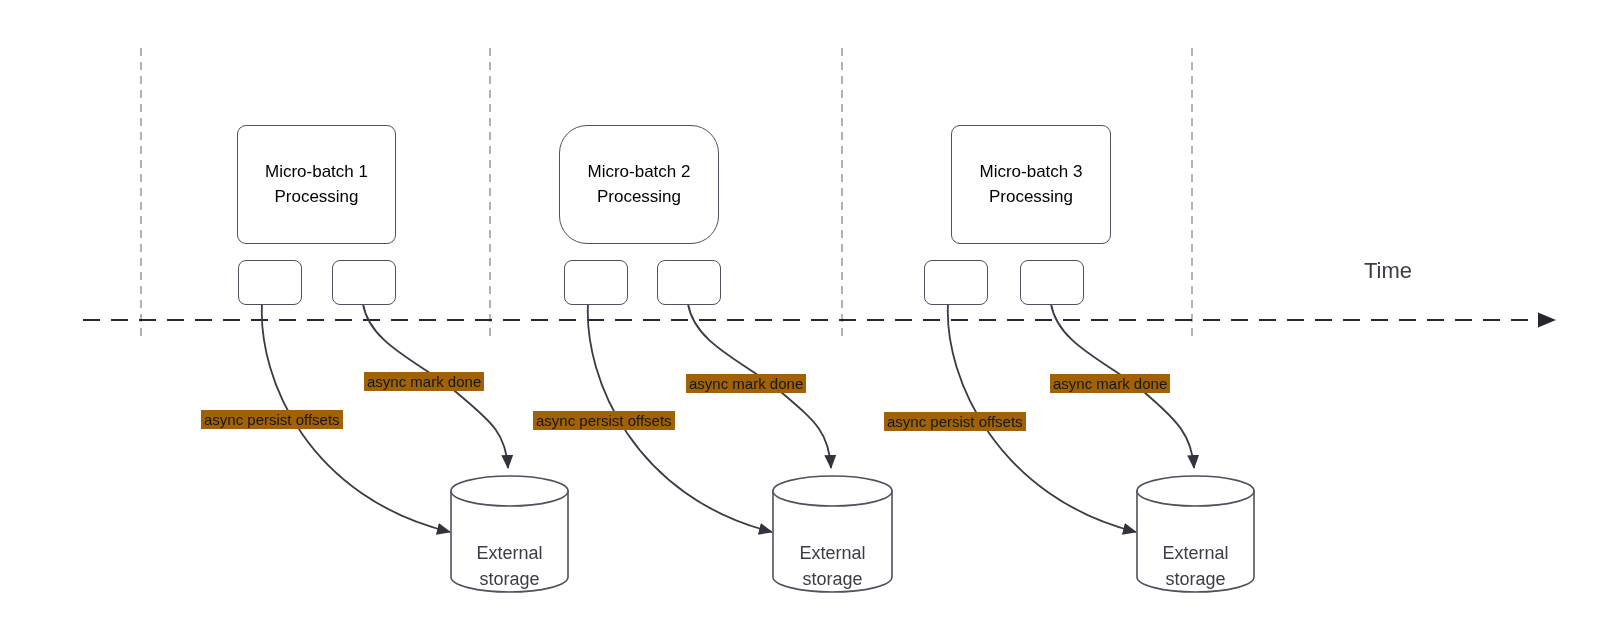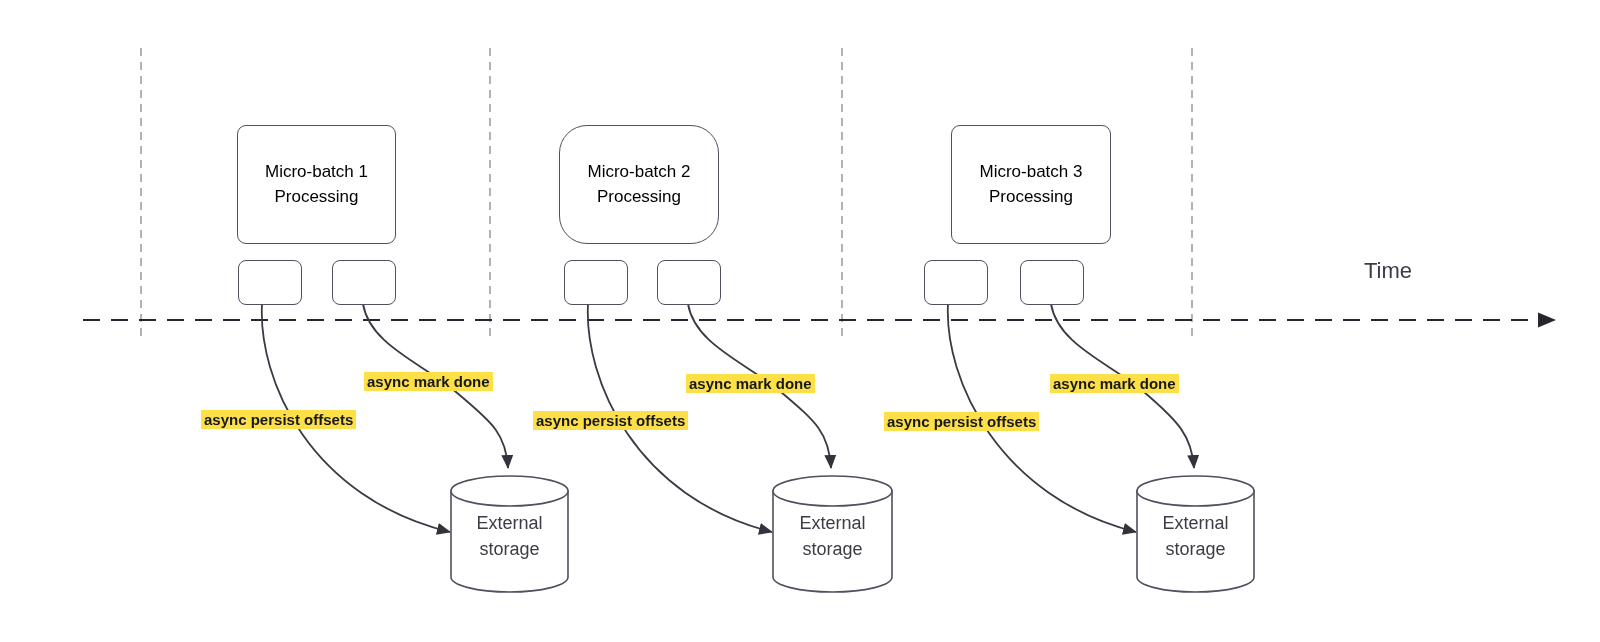--- a/index.html
+++ b/index.html
@@ -13,26 +13,26 @@
     border:1.5px solid #50505e;border-radius:9px;background:#ffffff;
     display:flex;align-items:center;justify-content:center;text-align:center;
     color:#000000;font-size:17px;line-height:1.45;white-space:pre-line;
   }
   .mini-box{
     position:absolute;z-index:2;
     border:1.5px solid #50505e;border-radius:8px;background:#ffffff;
   }
   .flow-label{
     position:absolute;z-index:3;
-    color:#17171e;font-size:15px;font-weight:bold;
-    background:#fde047;padding:1px 3px;white-space:nowrap;
+    color:#17171e;font-size:15px;font-weight:normal;
+    background:#a16207;padding:1px 3px;white-space:nowrap;
   }
   .cyl-text{
     position:absolute;z-index:2;text-align:center;
-    color:#3c3c46;font-size:18px;line-height:1.45;white-space:pre-line;
+    color:#3c3c46;font-size:18px;line-height:1.45;white-space:pre-line;margin-top:30px;
   }
   .time-label{
     position:absolute;z-index:2;color:#3c3c46;font-size:22px;
   }
 </style>
 </head>
 <body>
 
 <div id="canvas">
 

